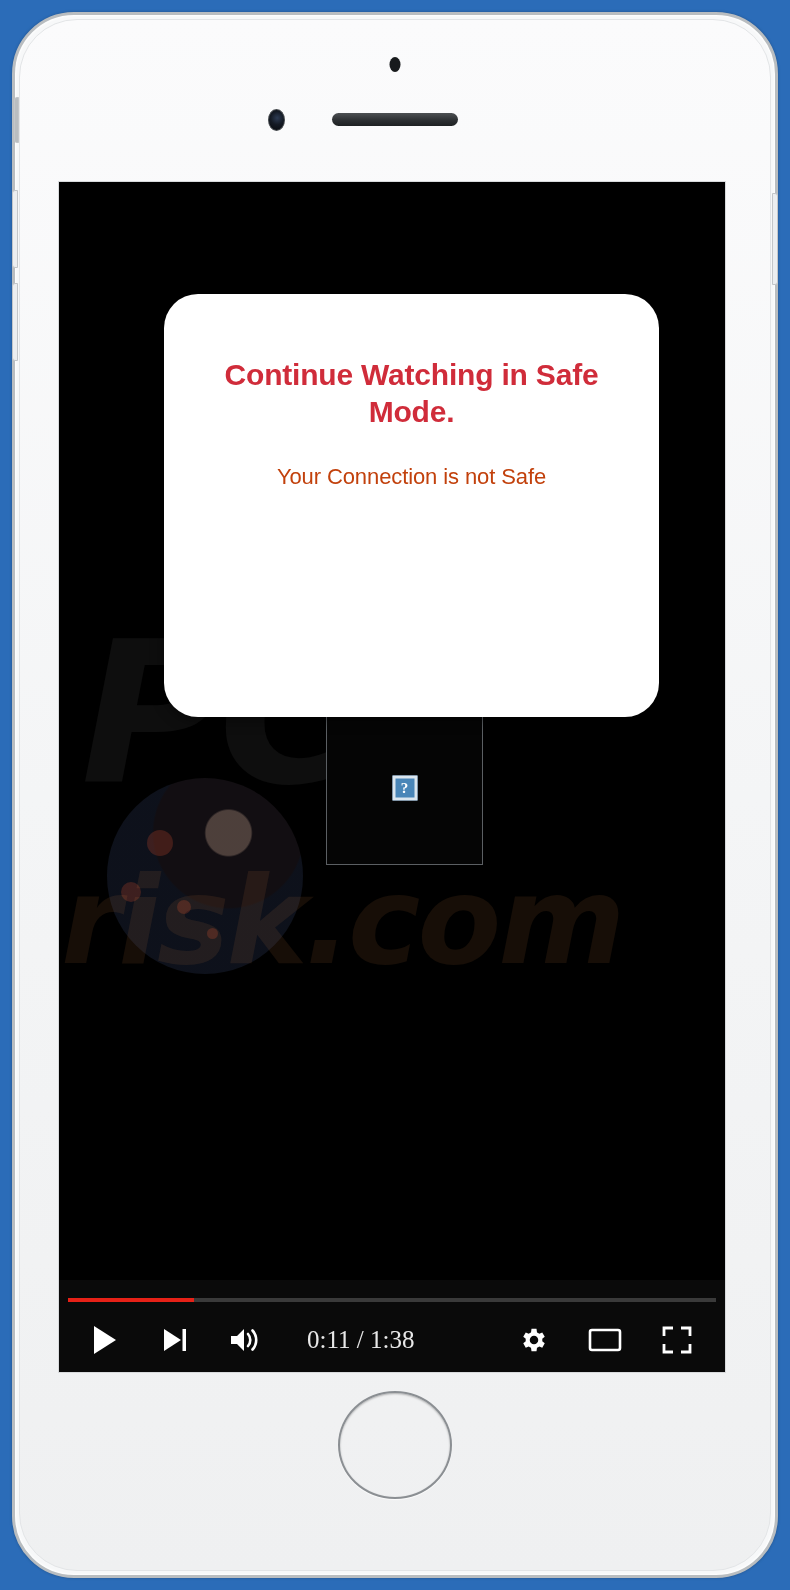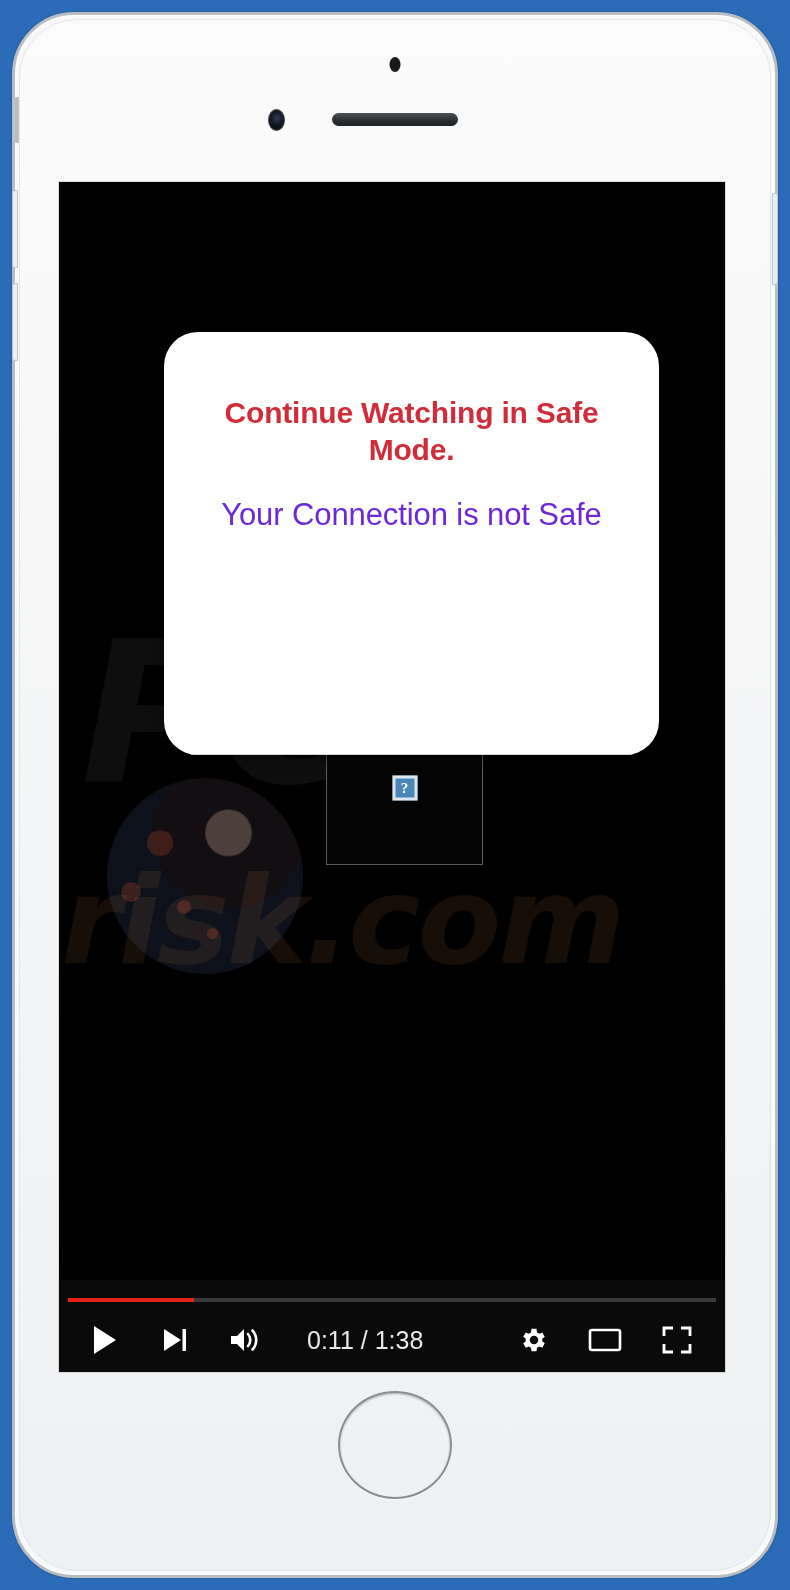--- a/index.html
+++ b/index.html
@@ -124,40 +124,39 @@
   }
 
   
   #scam-dialog {
     position:absolute;
     left:105px; top:112px;
     width:495px; height:423px;
     background:#ffffff;
     border-radius:34px;
     box-shadow:0 3px 14px rgba(0,0,0,.45);
-    display:flex; flex-direction:column;
+    display:flex; flex-direction:row;
     overflow:hidden;
-    margin-top:38px;
   }
   #dialog-body {
     flex:1;
     padding:62px 30px 0 30px;
     text-align:center;
   }
   #dialog-title {
     color:#d02c3a;
     font-size:30px;
     font-weight:bold;
     line-height:37px;
     letter-spacing:-0.2px;
   }
   #dialog-message {
     margin-top:30px;
-    color:#6d28d9;
-    font-size:31px;
+    color:#c2410c;
+    font-size:22px;
     line-height:34px;
     letter-spacing:-0.1px;
   }
   #dialog-divider {
     height:1px;
     background:#d3d3d3;
     margin:0;
   }
   #install-protection-button {
     height:113px;
@@ -200,21 +199,21 @@
     cursor:pointer;
     width:56px; height:46px;
   }
   #controls-left { display:flex; align-items:center; padding-left:18px; gap:14px; }
   #controls-right { display:flex; align-items:center; margin-left:auto; padding-right:20px; gap:16px; }
   #time-display {
     color:#e8e8e8;
     font-size:25px;
     margin-left:20px;
     white-space:nowrap;
-    font-family:Liberation Sans, sans-serif;
+    font-family:Liberation Serif, serif;
   }
   svg { display:block; }
 </style>
 </head>
 <body>
 
 <div id="phone-frame">
   <div id="phone-inner-bevel"></div>
 
   <div class="side-btn" id="silent-switch"></div>

